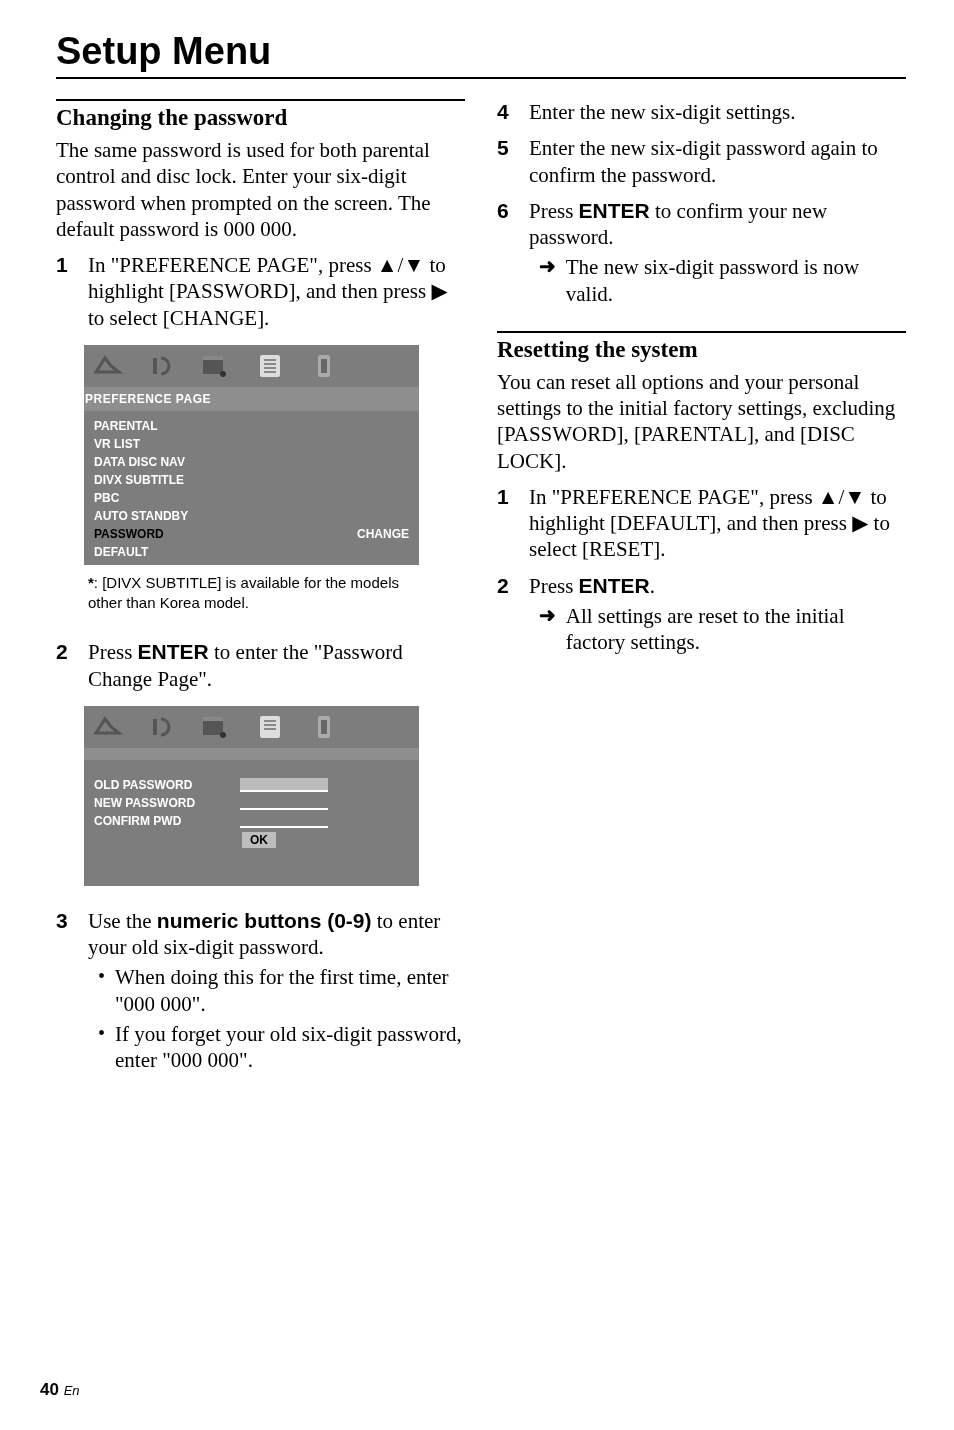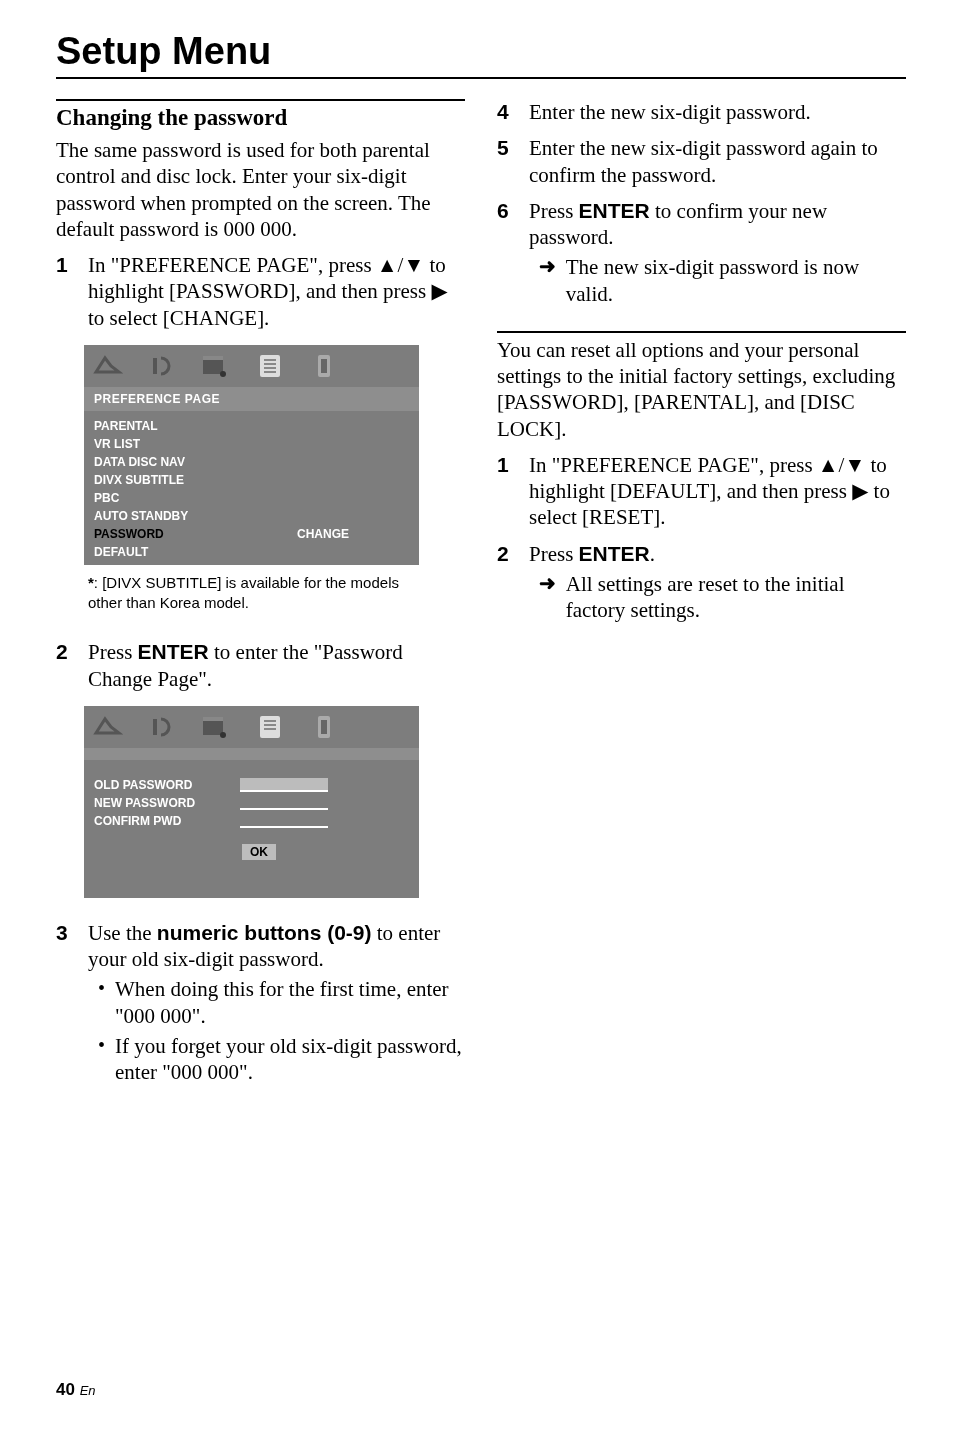--- a/index.html
+++ b/index.html
@@ -102,33 +102,33 @@
     background: #7d7d7d;
     padding: 0 6px;
     gap: 18px;
   }
   .tab-icon {
     width: 36px; height: 28px;
     display: flex; align-items: center; justify-content: center;
   }
   .osd-title-row {
     background: #8e8e8e;
-    padding: 5px 10px;
+    padding: 5px 1px;
     font-size: 12px;
     letter-spacing: 0.5px;
   }
   .osd-items { padding: 6px 10px 4px 10px; }
   .osd-item {
     padding: 2px 0;
     display: flex;
     justify-content: space-between;
     font-size: 12px;
   }
   .osd-item.selected .osd-label { color: #000000; }
-  .osd-item .change { color: #fff; font-size: 12px; margin-right: 60px; }
+  .osd-item .change { color: #fff; font-size: 12px; }
 
   .asterisk-marker {
     position: absolute;
     left: 30px;
     top: 140px;
     font-size: 18px;
     font-family: Arial, sans-serif;
   }
   .asterisk-dots {
     position: absolute;
@@ -162,27 +162,27 @@
     background: #bcbcbc;
     border-bottom: 2px solid #fff;
   }
   .ok-btn {
     display: inline-block;
     background: #bdbdbd;
     color: #000;
     font-size: 12px;
     font-weight: bold;
     padding: 1px 8px;
-    margin: 12px 0 10px 148px;
+    margin: 0 0 10px 148px;
   }
 
   .page-num {
     position: absolute;
     bottom: 30px;
-    left: 56px;
+    left: 40px;
     font-family: Arial, Helvetica, sans-serif;
     font-size: 17px;
   }
   .page-num .n { font-weight: bold; }
   .page-num .lang { font-style: italic; font-size: 13px; }
 
   svg { display: block; }
 </style>
 </head>
 <body>
@@ -351,39 +351,40 @@
           <span class="bullet-glyph">•</span>
           <span>If you forget your old six-digit password, enter "000 000".</span>
         </div>
       </div>
     </div>
   </div>
 
   <div class="col">
     <div class="step">
       <div class="step-num">4</div>
-      <div class="step-body">Enter the new six-digit password.</div>
+      <div class="step-body">Enter the new six-digit settings.</div>
     </div>
     <div class="step">
       <div class="step-num">5</div>
       <div class="step-body">Enter the new six-digit password again to confirm the password.</div>
     </div>
     <div class="step">
       <div class="step-num">6</div>
       <div class="step-body">
         <span>Press </span><span class="bold-sans">ENTER</span><span> to confirm your new password.</span>
         <div class="arrow-item">
           <span class="arrow-glyph">➜</span>
           <span>The new six-digit password is now valid.</span>
         </div>
       </div>
     </div>
 
     <div style="height:14px;"></div>
     <hr class="section-rule">
+    <h2 class="section-heading">Resetting the system</h2>
     <p class="body-text">You can reset all options and your personal settings to the initial factory settings, excluding [PASSWORD], [PARENTAL], and [DISC LOCK].</p>
 
     <div class="step">
       <div class="step-num">1</div>
       <div class="step-body">
         <span>In "PREFERENCE PAGE", press </span><span>▲/▼</span><span> to highlight [DEFAULT], and then press </span><span>▶</span><span> to select [RESET].</span>
       </div>
     </div>
 
     <div class="step">

